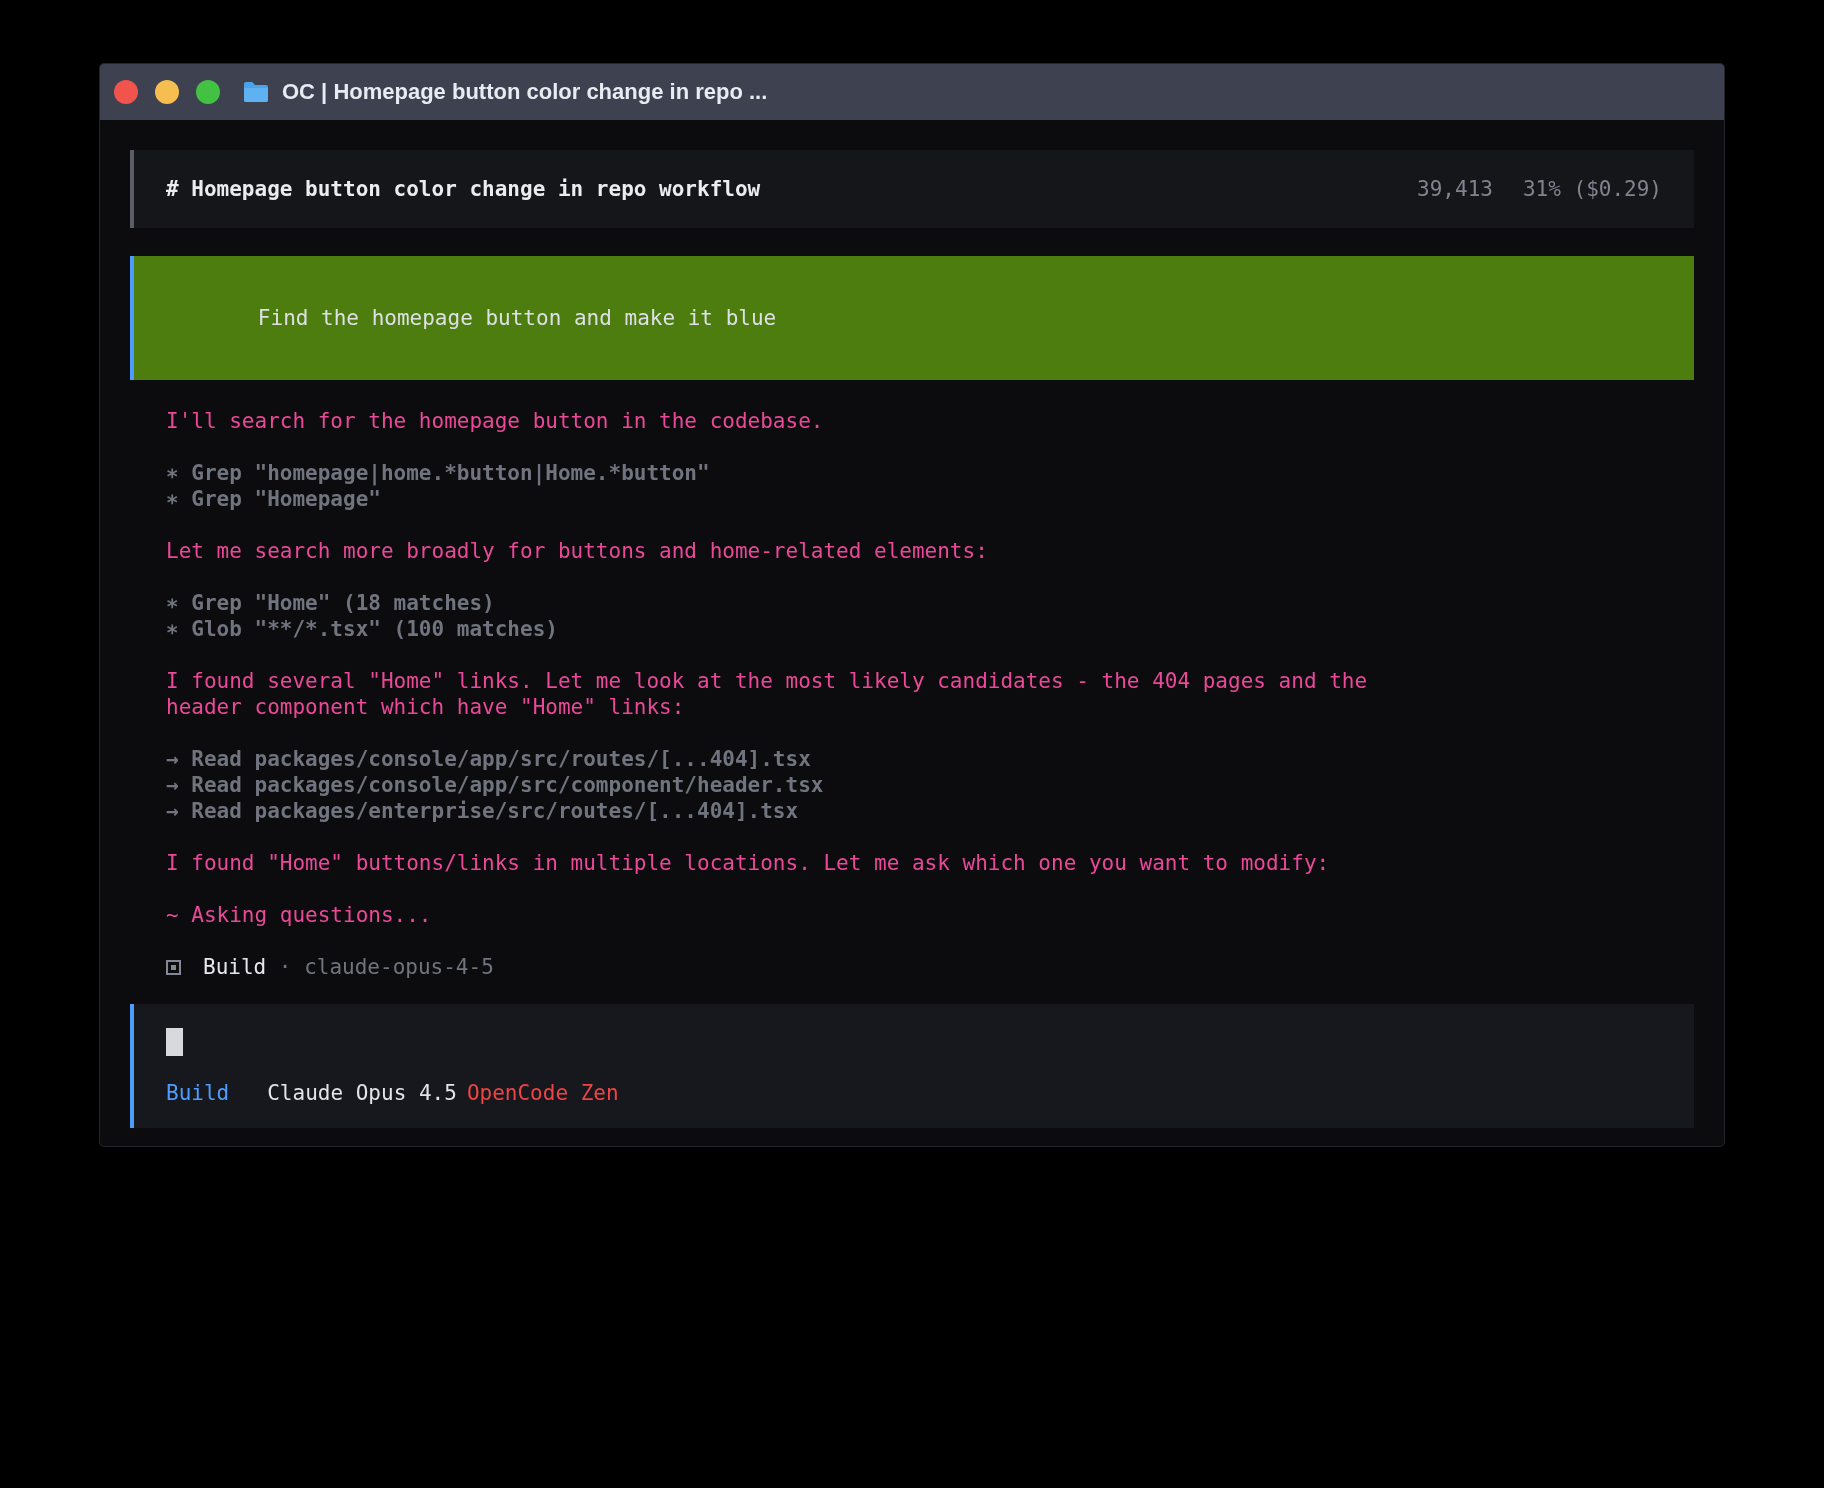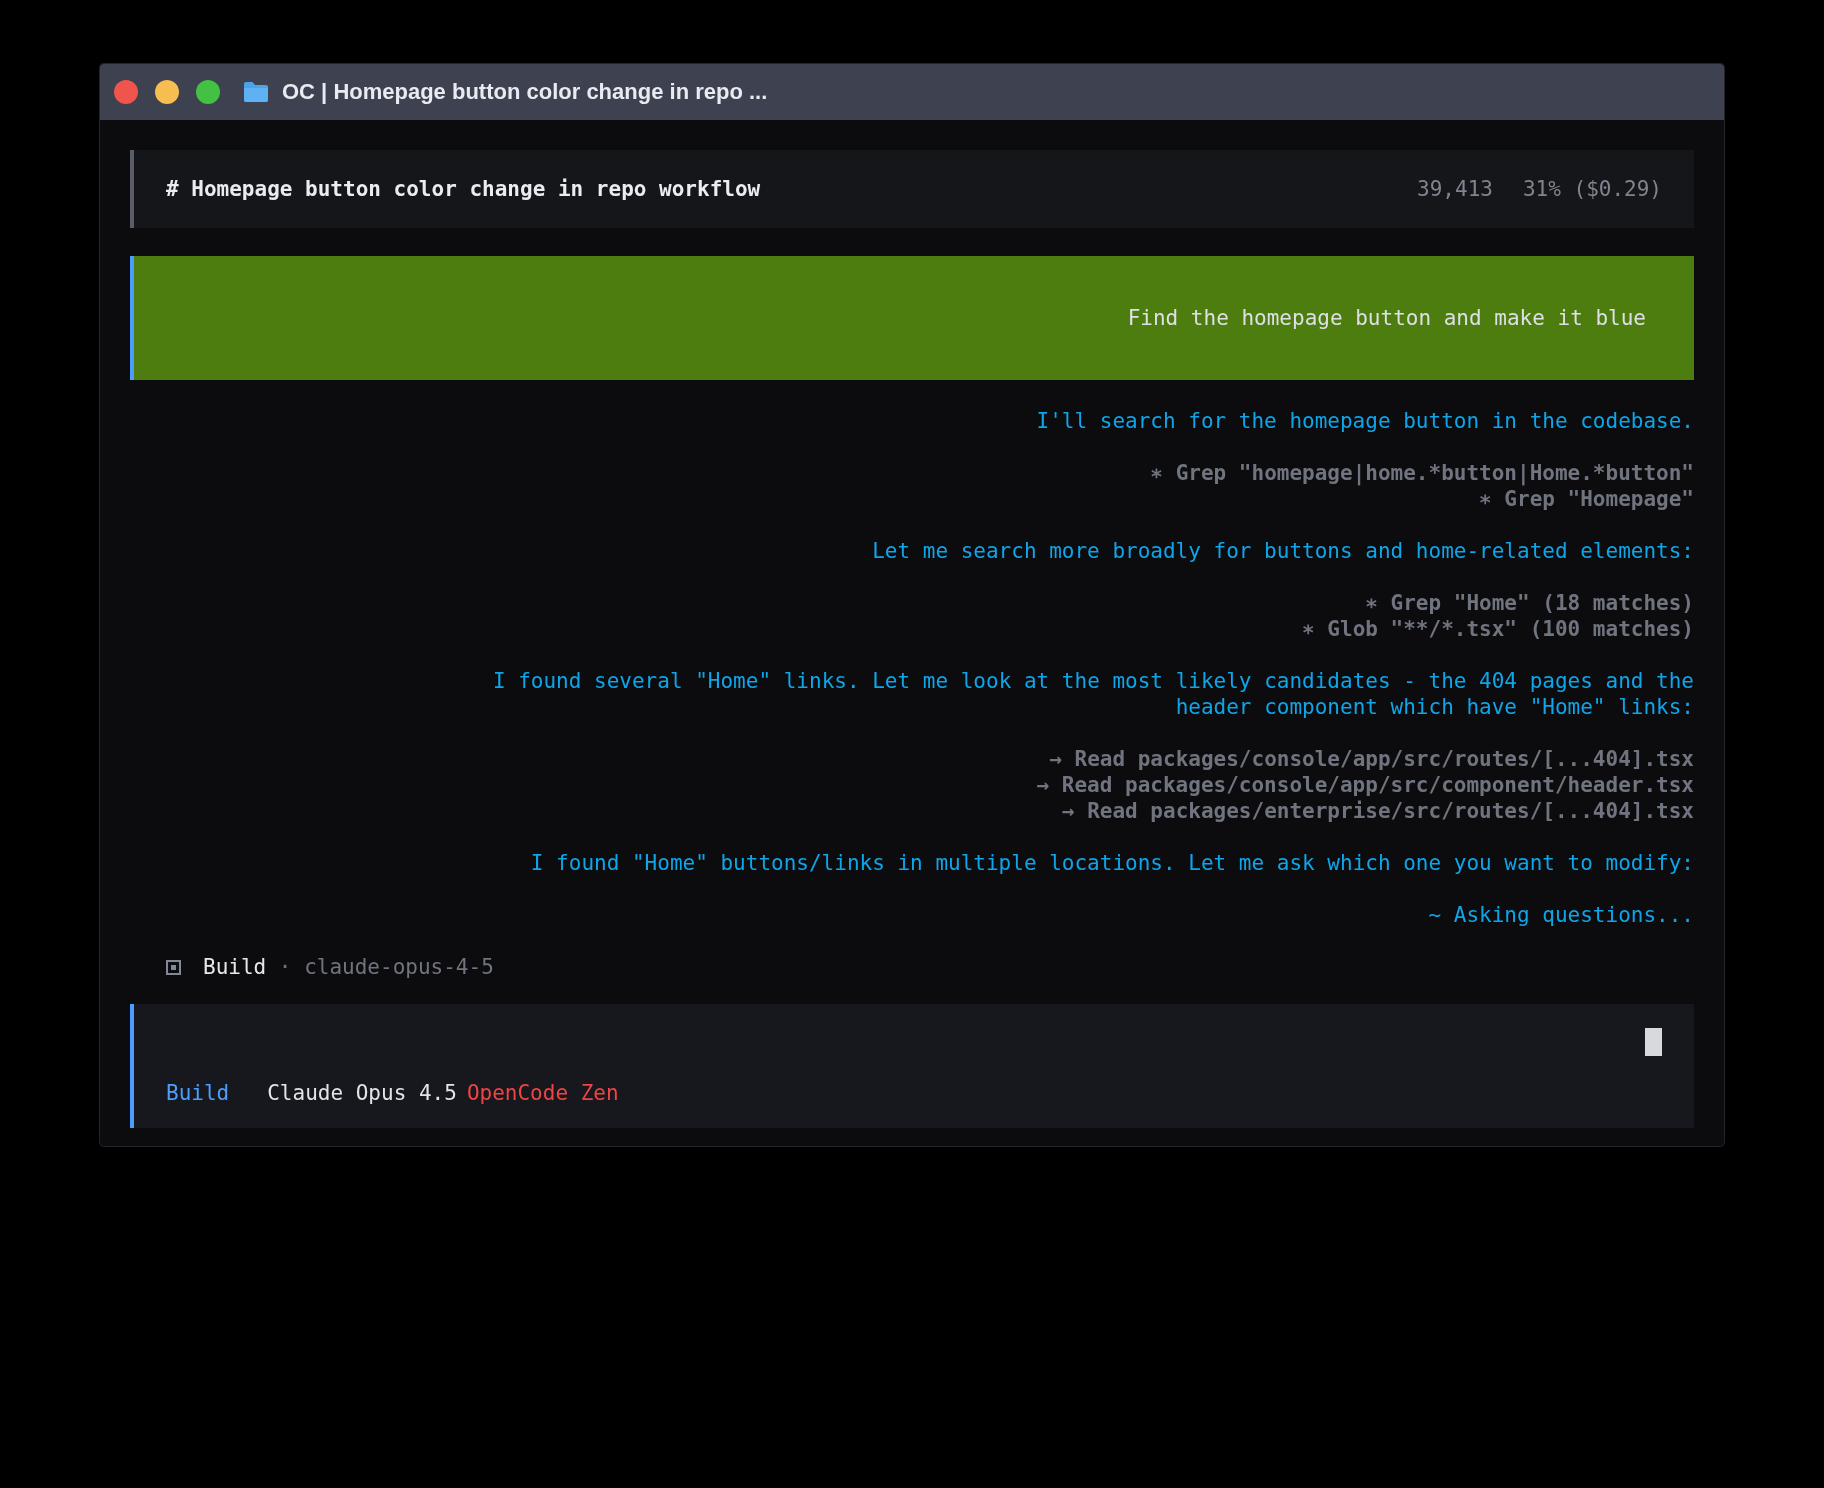--- a/index.html
+++ b/index.html
@@ -43,21 +43,20 @@
   }
   .folder-icon { display:inline-flex; }
 
   
   .content {
     flex:1;
     padding:30px 30px 0 30px;
     display:flex; flex-direction:column;
     font-size:21px; line-height:26px;
     color:#dde0e5;
-    text-align:right;
   }
 
   .session-header {
     background:#15161a;
     border-left:4px solid #5a5e69;
     padding:26px 32px;
     display:flex; justify-content:space-between; align-items:center;
   }
   .session-title { font-weight:bold; color:#eaecef; white-space:pre; }
   .session-meta  { color:#80848f; display:flex; gap:30px; white-space:pre; }
@@ -67,21 +66,21 @@
     background:#4d7c0f;
     border-left:4px solid #4d9dff;
     padding:23px 48px;
     color:#dde0e5;
     white-space:pre;
   }
 
   .transcript { margin-top:28px; padding-left:36px; }
   .t-line { white-space:pre; min-height:26px; }
   .t-gap  { height:26px; }
-  .t-text { color:#0ea5e9; }
+  .t-text { color:#ec4899; }
   .t-tool { color:#70747e;font-weight:bold; }
 
   .t-agent { display:flex; align-items:center; }
   .agent-icon {
     display:inline-block; width:15px; height:15px;
     border:2px solid #828896;
     position:relative;
     margin-right:22px;
   }
   .agent-icon::after {

